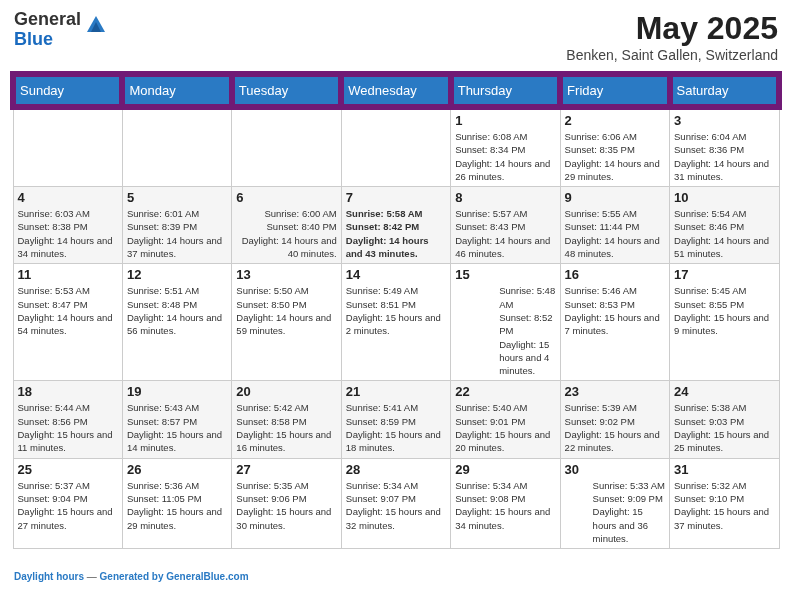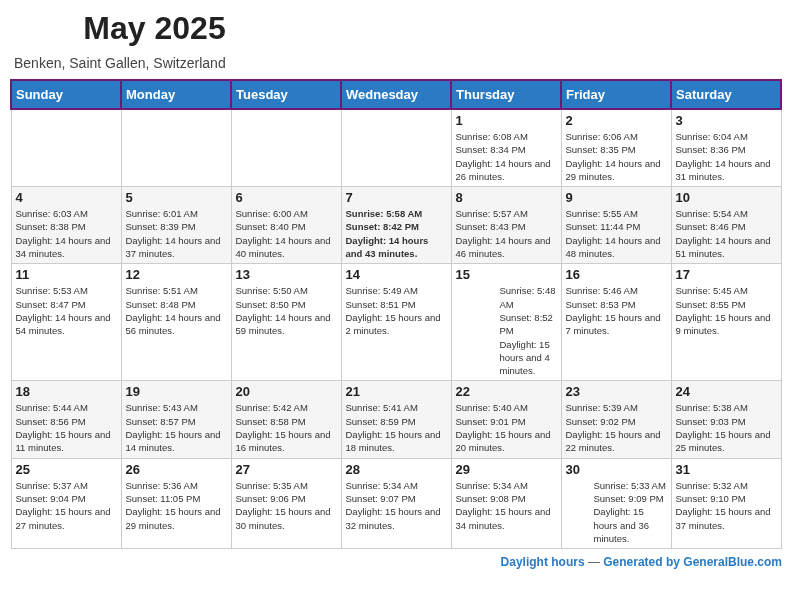--- a/index.html
+++ b/index.html
@@ -34,35 +34,34 @@
     }
     .month-title {
       font-size: 32px;
       font-weight: bold;
       color: #222;
       text-align: right;
     }
     .subtitle {
       font-size: 14px;
       color: #444;
-      margin-top: 8px;
     }
     .calendar {
       width: 100%;
       border-collapse: collapse;
       border: 1px solid #ccc;
     }
     .calendar th {
       background-color: #2a7ac4;
       color: #fff;
       font-size: 13px;
-      font-weight: bold;
+      font-weight: normal;
       padding: 6px 4px;
       text-align: left;
-      border: 2px solid #701a75;
+      border: 6px solid #701a75;
     }
     .calendar td {
       vertical-align: top;
       border: 1px solid #ccc;
       padding: 3px 4px;
       width: calc(100%/7);
       min-height: 80px;
       background: #fff;
       font-size: 10px;
       color: #333;
@@ -82,35 +81,48 @@
     }
     .day-info {
       font-size: 9.5px;
       color: #333;
       line-height: 1.4;
     }
     .empty-cell {
       background: #fff !important;
     }
     .footer-note {
-      margin-top: 6px;
-      font-size: 12px;
+      margin-top: 22px;
+      font-size: 10px;
       color: #555;
       padding-left: 4px;
-      text-align: right;
     }
     .footer-note span {
       font-weight: bold;
       color: #2a7ac4;
     }
   </style>
 </head>
 <body>
 
 <div class="header">
+  <div class="logo">
+    <div>
+      <div style="display:flex;align-items:center;gap:2px;">
+        <div class="logo-text">
+          <span class="logo-general">General</span><br>
+          <span class="logo-blue">Blue</span>
+        </div>
+        <svg width="22" height="22" viewBox="0 0 22 22" style="margin-left:2px;margin-top:-10px;">
+          <polygon points="2,18 11,2 20,18" fill="#2a7ac4"></polygon>
+          <polygon points="6,18 11,8 16,18" fill="#1a5a9a"></polygon>
+        </svg>
+      </div>
+    </div>
+  </div>
   <div class="title-block">
     <div class="month-title">May 2025</div>
     <div class="subtitle">Benken, Saint Gallen, Switzerland</div>
   </div>
 </div>
 
 <table class="calendar">
   <thead>
     <tr>
     <th>Sunday</th>
@@ -155,21 +167,21 @@
 Daylight: 14 hours and 34 minutes.</div>
         </td>
         <td>
           <span class="day-number">5</span>
           <div class="day-info" style="white-space: pre-line;">Sunrise: 6:01 AM
 Sunset: 8:39 PM
 Daylight: 14 hours and 37 minutes.</div>
         </td>
         <td>
           <span class="day-number">6</span>
-          <div class="day-info" style="white-space: pre-line;">Sunrise: 6:00 AM
+          <div class="day-info" style="white-space: pre-line; text-align: right;">Sunrise: 6:00 AM
 Sunset: 8:40 PM
 Daylight: 14 hours and 40 minutes.</div>
         </td>
         <td>
           <span class="day-number">7</span>
           <div class="day-info" style="white-space: pre-line; font-weight: bold;">Sunrise: 5:58 AM
 Sunset: 8:42 PM
 Daylight: 14 hours and 43 minutes.</div>
         </td>
         <td>

